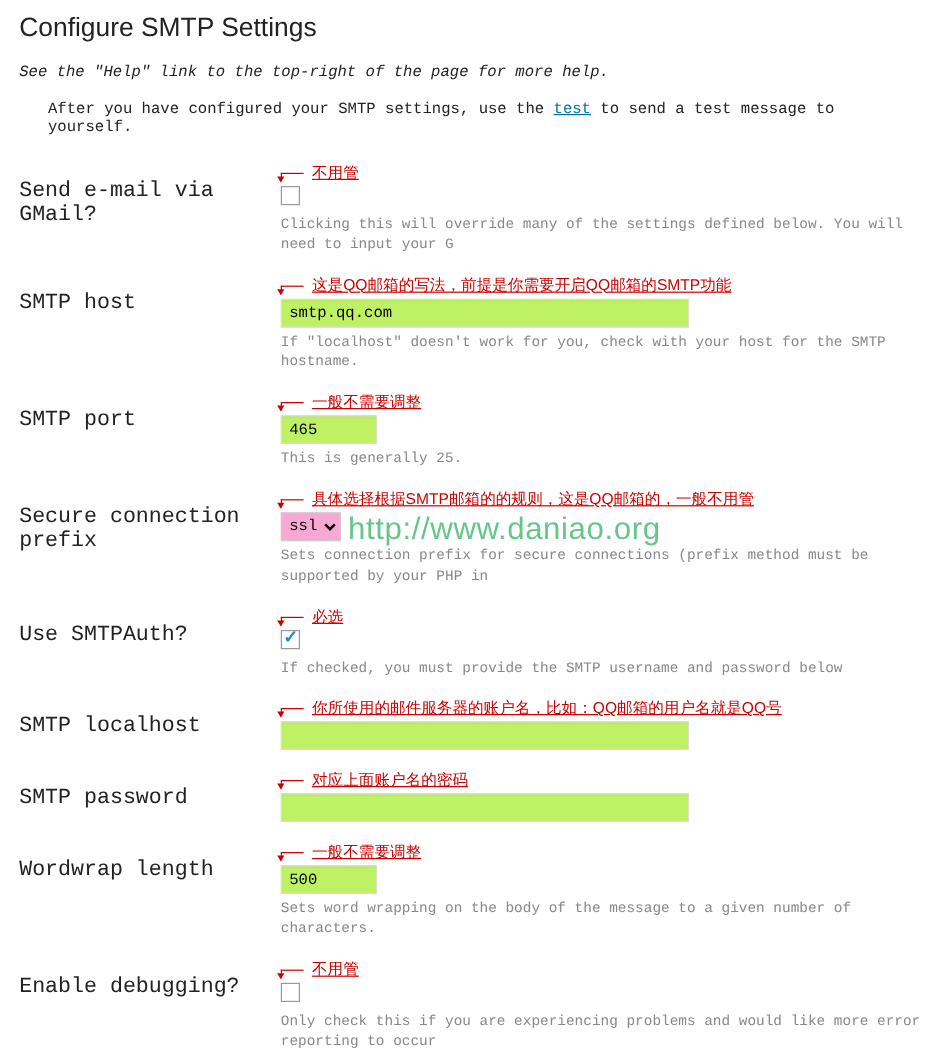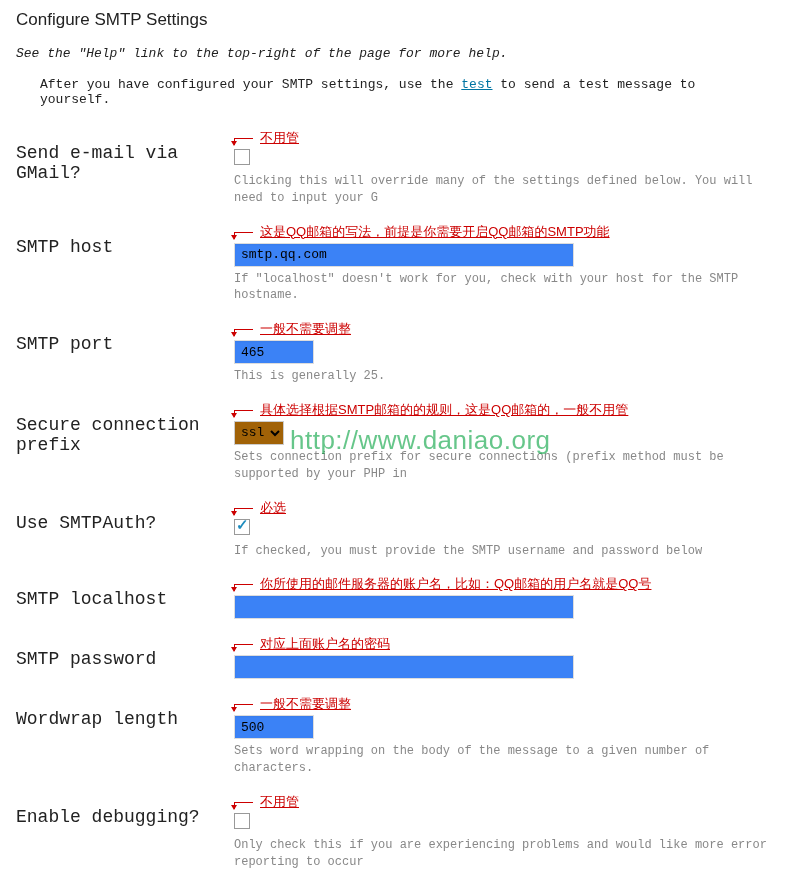--- a/index.html
+++ b/index.html
@@ -12,21 +12,21 @@
       font-size: 13px;
       background: #fff;
       padding: 10px 16px;
       width: 788px;
       color: #222;
       position: relative;
     }
     h2 {
       font-family: Arial, sans-serif;
       font-weight: normal;
-      font-size: 17px;
+      font-size: 22px;
       color: #222;
       margin-bottom: 16px;
     }
     .help-line {
       font-style: italic;
       margin-bottom: 16px;
       font-size: 13px;
     }
     .intro-line {
       margin-bottom: 14px;
@@ -87,21 +87,21 @@
     .hint {
       color: #888;
       font-size: 12px;
       margin-top: 4px;
       line-height: 1.4;
     }
     input[type="text"] {
       font-family: "Courier New", Courier, monospace;
       font-size: 13px;
       border: 1px solid #ddd;
-      background: #3b82f6;
+      background: #bef264;
       padding: 3px 6px;
       height: 24px;
       box-shadow: inset 0 1px 2px rgba(0,0,0,0.05);
     }
     .input-wide { width: 340px; }
     .input-small { width: 80px; }
     input[type="checkbox"] {
       width: 16px;
       height: 16px;
       border: 1px solid #999;
@@ -115,21 +115,21 @@
       color: #1e8cbe;
       font-size: 15px;
       font-weight: bold;
       position: absolute;
       left: 1px;
       top: -4px;
     }
     select {
       font-family: "Courier New", Courier, monospace;
       font-size: 13px;
-      background: #a16207;
+      background: #f9a8d4;
       border: 1px solid #ccc;
       padding: 2px 2px;
       height: 24px;
     }
     .watermark {
       position: absolute;
       top: 425px;
       left: 290px;
       font-family: Arial, sans-serif;
       font-size: 26px;

